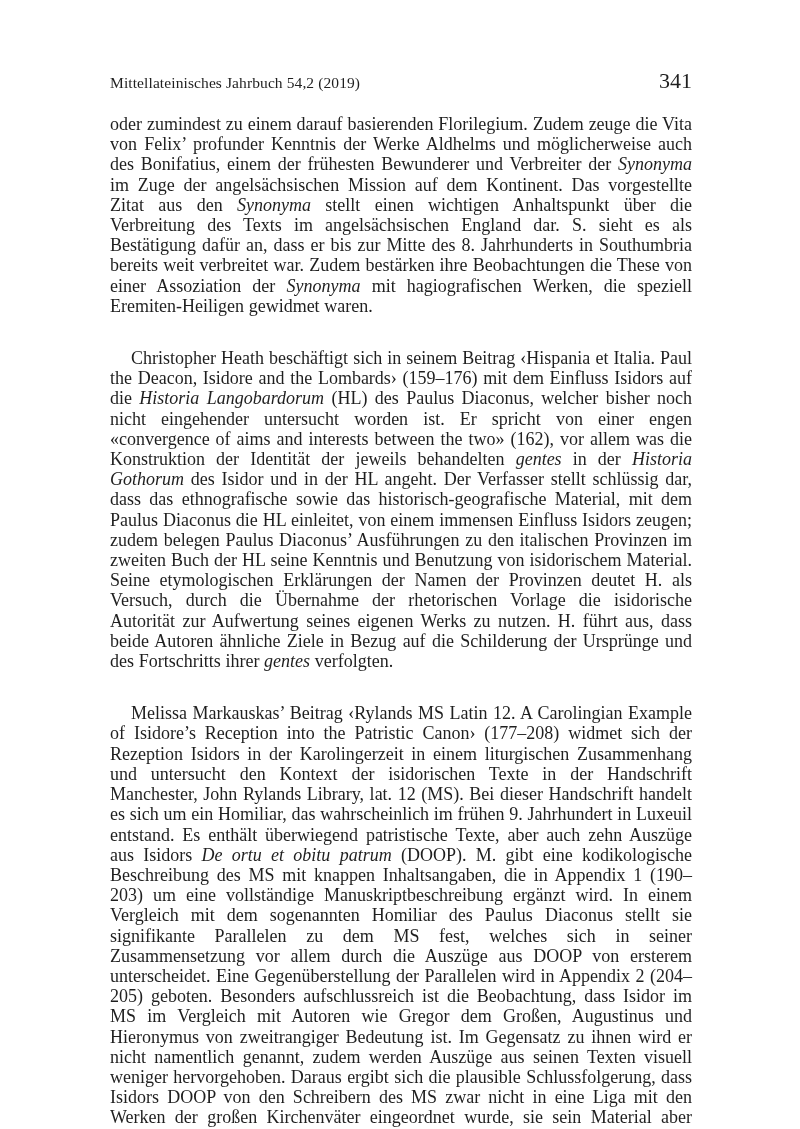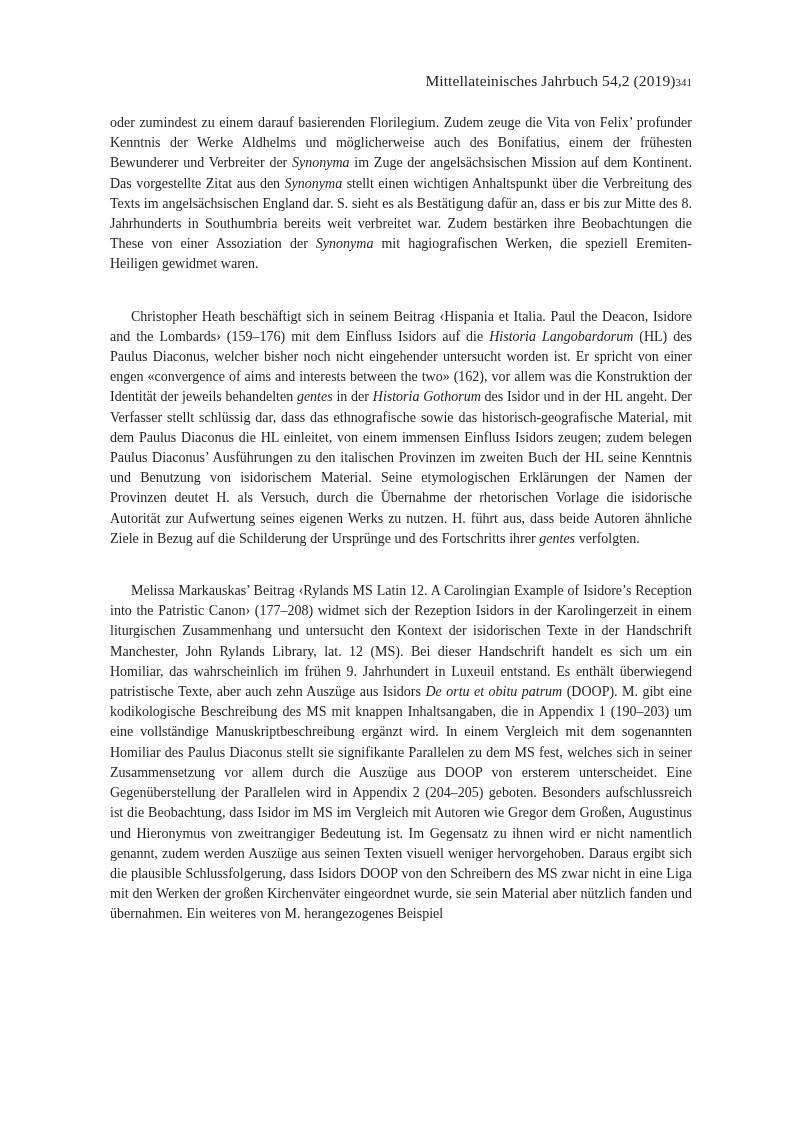--- a/index.html
+++ b/index.html
@@ -17,35 +17,35 @@
   }
   .page {
     box-sizing: border-box;
     width: 800px;
     height: 1129px;
     padding: 71px 108px 40px 110px;
     background: #ffffff;
   }
   .page-header {
     display: flex;
-    justify-content: flex-end;
+    justify-content: space-between;
     align-items: baseline;
     font-size: 15.5px;
     line-height: 20px;
     margin-bottom: 21px;
   }
   .journal-ref {
     letter-spacing: 0.1px;
   }
   .page-num {
-    font-size: 11px;
+    font-size: 22px;
   }
   .body-text p {
     margin: 0;
-    font-size: 14px;
+    font-size: 18px;
     line-height: 20.2px;
     text-align: justify;
     hyphens: auto;
     -webkit-hyphens: auto;
     word-spacing: 0.2px;
   }
   .body-text p.indent {
     text-indent: 21px;
     margin-top: 32px;
   }

